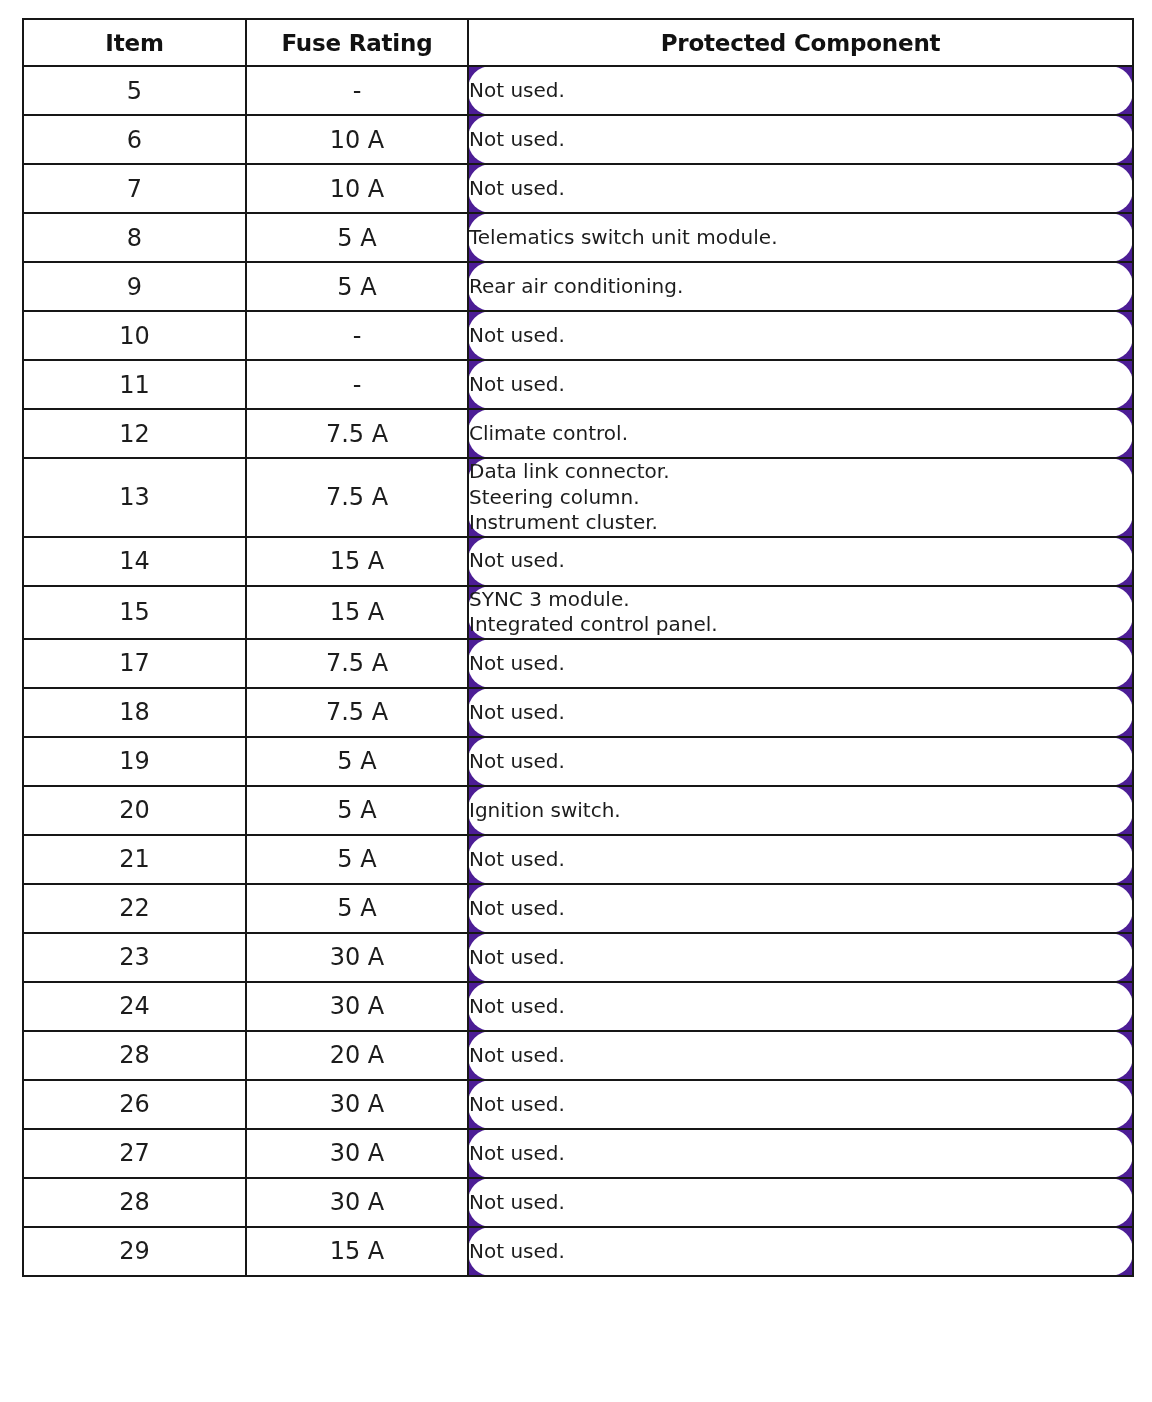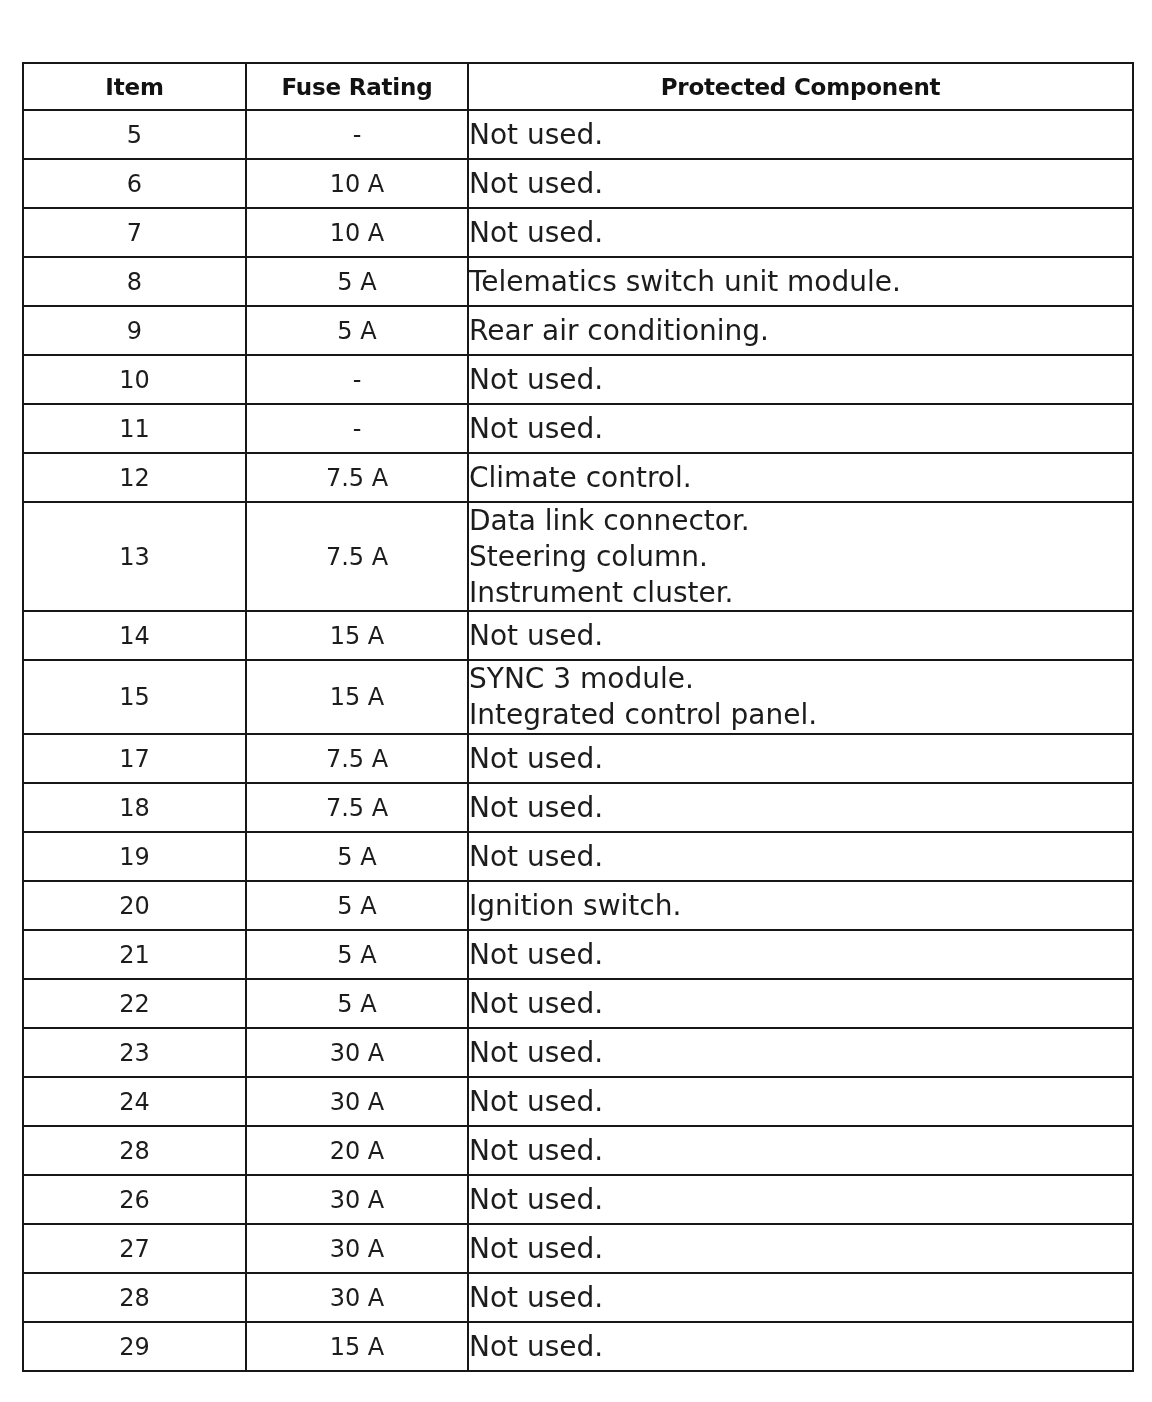--- a/index.html
+++ b/index.html
@@ -27,21 +27,20 @@
     left: 22px;
     top: 18px;
     width: 1110px;
   }
 
   table.fuse-table {
     width: 1110px;
     border-collapse: collapse;
     table-layout: fixed;
     background: #4c1d95;
-    margin-top: 44px;
   }
 
   table.fuse-table col.col-item   { width: 223px; }
   table.fuse-table col.col-rating { width: 222px; }
   table.fuse-table col.col-comp   { width: 665px; }
 
   table.fuse-table th,
   table.fuse-table td {
     border: 2px solid #171717;
     padding: 0;
@@ -70,24 +69,25 @@
     font-size: 24px;
     color: #1c1c1c;
     height: 47px;
     padding: 3px 6px;
   }
 
   td.cell-comp {
     text-align: left;
     font-family: "DejaVu Sans", sans-serif;
     font-weight: 400;
-    font-size: 28px;
+    font-size: 20px;
     color: #1c1c1c;
     padding: 4px 8px 4px 11px;
     line-height: 1.28;
+    border-radius: 23px;
   }
 
   td.cell-comp .comp-line {
     display: block;
     white-space: nowrap;
   }
 
   
   tr.row-multi td.cell-item,
   tr.row-multi td.cell-rating,

